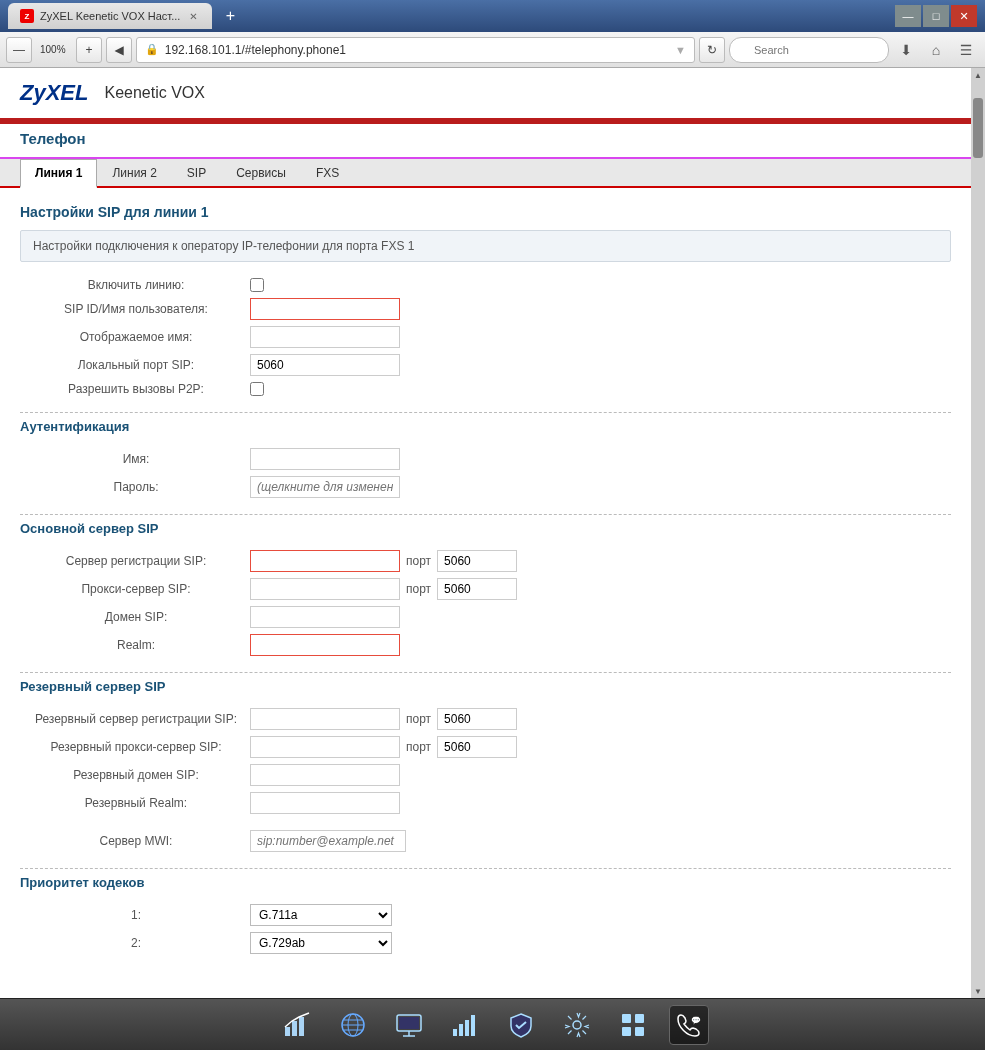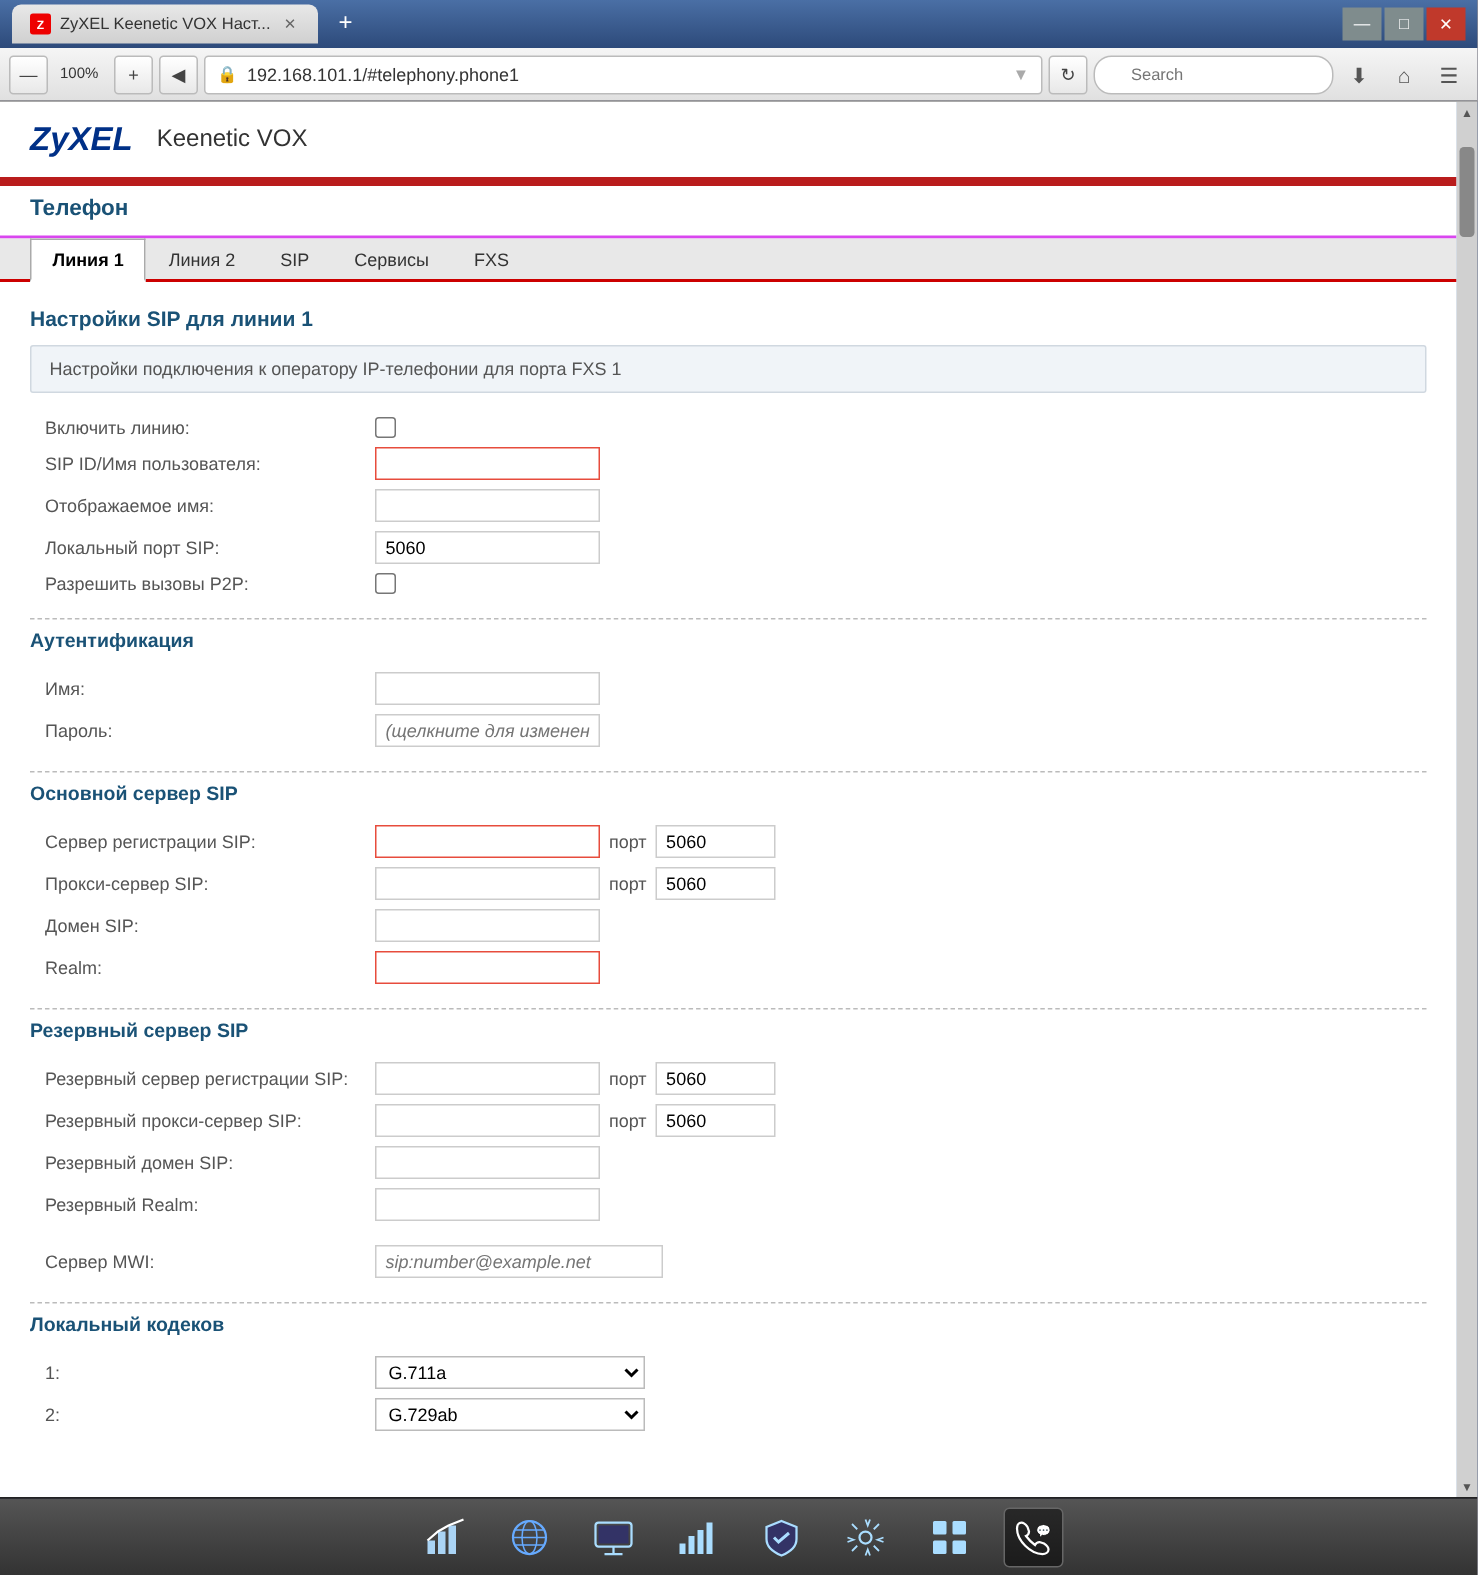--- a/index.html
+++ b/index.html
@@ -287,21 +287,21 @@
     }
 
     .form-row {
       display: flex;
       align-items: center;
       margin-bottom: 6px;
       padding-left: 10px;
     }
 
     .form-label {
-      text-align: left;
+      text-align: center;
       min-width: 220px;
       padding-right: 8px;
       font-size: 12px;
       color: #555;
     }
 
     .form-input {
       height: 22px;
       border: 1px solid #ccc;
       padding: 2px 6px;
@@ -324,21 +324,21 @@
     .port-input { width: 80px; }
 
     .checkbox-input { width: 14px; height: 14px; cursor: pointer; }
 
     .select-input {
       height: 22px;
       border: 1px solid #bbb;
       padding: 0 4px;
       font-size: 12px;
       background: white;
-      width: 180px;
+      width: 142px;
     }
 
     
     .taskbar {
       background: linear-gradient(to bottom, #555, #333);
       height: 52px;
       display: flex;
       align-items: center;
       justify-content: center;
       gap: 16px;
@@ -512,26 +512,26 @@
         </div>
         <div class="form-row">
           <span class="form-label">Резервный Realm:</span>
           <input type="text" class="form-input form-input-wide normal" style="">
         </div>
       </div>
 
       <div class="form-section">
         <div class="form-row">
           <span class="form-label">Сервер MWI:</span>
-          <input type="text" class="form-input form-input-wide normal" style="color: rgb(170, 170, 170); font-style: italic; width: 192px;" placeholder="sip:number@example.net">
+          <input type="text" class="form-input form-input-wide normal" style="color: rgb(170, 170, 170); font-style: italic; width: 156px;" placeholder="sip:number@example.net">
         </div>
       </div>
 
       <div class="form-section">
-        <div class="subsection-title">Локальный кодеков</div>
+        <div class="subsection-title">Приоритет кодеков</div>
         <div class="form-row">
           <span class="form-label">1:</span>
           <select class="select-input">
             <option>G.711a</option>
             <option>G.729ab</option>
             <option>G.711u</option>
           </select>
         </div>
         <div class="form-row">
           <span class="form-label">2:</span>

